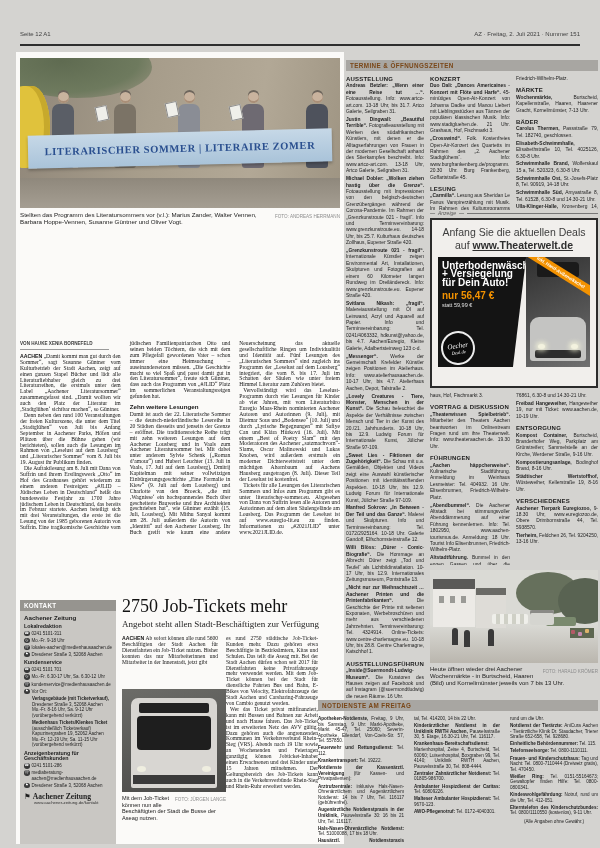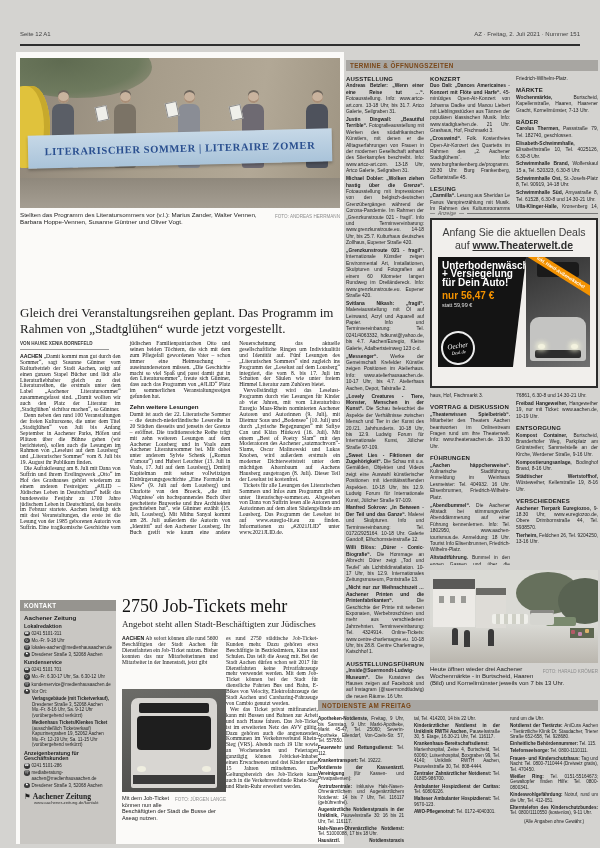--- a/index.html
+++ b/index.html
@@ -157,21 +157,20 @@
     <div class="book" style="left:210px;top:47px"></div>
     <div class="pm-banner">
       <span>LITERARISCHER SOMMER | LITERAIRE ZOMER</span>
     </div>
   </div>
   <div class="caption-main">
     <span class="credit">FOTO: ANDREAS HERRMANN</span>
     <span>Stellten das Programm des Literatursommers vor (v.l.): Marius Zander, Walter Vennen, Barbara Hoppe-Vennen, Susanne Güntner und Oliver Vogt.</span>
   </div>
 
-  <div class="subhead">Gleich drei Veranstaltungsreihen geplant. Das Programm im Rahmen von „Stadtglühen“ wurde jetzt vorgestellt.</div>
   <div class="body3">
       <div class="byline">VON HAUKE XENIA BORNEFELD</div>
       <p class="bp ni"><b class="lead">AACHEN</b> „Damit kommt man gut durch den Sommer“, sagt Susanne Güntner vom Kulturbetrieb der Stadt Aachen, zeigt auf einen ganzen Stapel Bücher und lädt alle Literaturliebhaber gleich zu drei Literaturreihen, die erstmals unter dem Label „Aachener Literatursommer“ zusammengefasst sind. „Damit wollten wir auch den Platz der Literatur im ‚Stadtglühen‘ sichtbar machen“, so Güntner.</p>
       <p class="bp">Denn neben den rund 100 Veranstaltungen der freien Kulturszene, die unter dem Titel „Stadtglühen“ von Juli bis Anfang September in Aachener Parks, Höfen und Plätzen über die Bühne gehen (wir berichteten), sollen auch die Lesungen im Rahmen von „Leselust auf dem Lousberg“ und „Literarischer Sommer“ vom 8. Juli bis 19. August ihr Publikum finden.</p>
       <p class="bp">Die Auftaktlesung am 8. Juli mit Dana von Suffrin und ihrem Erstlingswerk „Otto“ im Hof des Grashauses gehört wiederum zu einem anderen Festreigen: „#JLID – Jüdisches Leben in Deutschland“ heißt das bundesweite Festjahr zu 1700 Jahre jüdischem Leben in Deutschland, das bereits im Februar startete. Aachen beteiligt sich mit drei Veranstaltungen, die erste ist die Lesung von der 1985 geborenen Autorin von Suffrin. Eine tragikomische Geschichte vom jüdischen Familienpatriarchen Otto und seinen beiden Töchtern, die sich mit dem zum Pflegefall gewordenen Vater – schon immer eine Heimsuchung – auseinandersetzen müssen. „Die Geschichte macht so viel Spaß und passt damit gut in den Literatursommer“, freute sich Güntner, dass auch das Programm von „#JLID“ Platz im sommerlichen Veranstaltungsreigen gefunden hat.</p>
       <div class="crosshead">Zehn weitere Lesungen</div>
       <p class="bp ni">Damit ist auch der 22. Literarische Sommer – die deutsch-niederländische Lesereihe in 20 Städten diesseits und jenseits der Grenze – eröffnet. Die traditionsreiche Reihe trägt mit zehn weiteren Lesungen auf dem Aachener Lousberg und in Vaals zum Aachener Literatursommer bei. Mit dabei unter anderem Sylvie Schenk („Roman d’amour“) und Hubert Leuchter (13. Juli in Vaals, 17. Juli auf dem Lousberg), Dmitrij Kapitelman mit seiner vollwitzigen Einbürgerungsgeschichte „Eine Formalie in Kiew“ (9. Juli auf dem Lousberg) und Charlotte van den Broeck, „die mit ‚Wagnisse‘ ein hochspannendes Buch über gescheiterte Bauwerke und ihre Architekten geschrieben hat“, wie Güntner erzählt (15. Juli, Lousberg). Mit Mithu Sanyal kommt am 28. Juli außerdem die Autorin von „Identitti“ auf den Aachener Lousberg. Ihr Buch greift wie kaum eine andere Neuerscheinung das aktuelle gesellschaftliche Ringen um Individualität und Identität auf. Fünf Lesungen des „Literarischen Sommers“ sind zugleich ins Programm der „Leselust auf dem Lousberg“ integriert, die vom 8. bis 17. Juli im Schatten der Säulen wie unter freiem Himmel Literatur zum Zuhören bietet.</p>
       <p class="bp">Vervollständigt wird das Leselust-Programm durch vier Lesungen für Kinder ab vier Jahren, mit vom Literaturbüro Euregio Maas-Rhein nominierten Aachener Autoren und Autorinnen (9. Juli), mit Dietmar Sous und „Bodensee“ (10. Juli) und durch „Lyrische Begegnungen“ mit Safiye Can und Klára Hůrková (16. Juli). Mit einem „Best of Poetry Slam“ mit den Moderatoren des Aachener „satzmachvorn“-Slams, Oscar Malinowski und Lukas Knoben, wird außerdem erstmals ein moderner Dichterwettstreit unter dem mächtigen Ahornbaum auf Aachens Hausberg ausgetragen (8. Juli). Dieser Teil der Leselust ist kostenfrei.</p>
       <p class="bp">Tickets für alle Lesungen des Literarischen Sommers und Infos zum Programm gibt es unter literarischer-sommer.eu. Abgesehen von Dana von Suffrin lesen alle Autoren und Autorinnen auf dem alten Säulengelände am Lousberg. Das Programm der Leselust ist auf www.euregio-lit.eu zu finden. Informationen zu „#2021JLID“ unter www.2021JLID.de.</p>
     </div>
@@ -280,21 +279,21 @@
     <div class="m-person" style="left:22px;top:58px"></div>
     <div class="m-person" style="left:34px;top:60px"></div>
     <div class="m-person" style="left:58px;top:59px"></div>
   </div>
   <div class="mcap">
     <span class="credit">FOTO: HARALD KRÖMER</span>
     <span>Heute öffnen wieder drei Aachener Wochenmärkte - in Burtscheid, Haaren (Bild) und Kornelimünster jeweils von 7 bis 13 Uhr.</span>
   </div>
 
   <div class="jh">2750 Job-Tickets mehr</div>
-  <div class="jsub">Angebot steht allen Stadt-Beschäftigten zur Jüdisches</div>
+  <div class="jsub">Angebot steht allen Stadt-Beschäftigten zur Verfügung</div>
   <div class="jcol" id="jcol1">
       <p class="bp ni"><b class="lead">AACHEN</b> Ab sofort können alle rund 5600 Beschäftigten der Stadt Aachen für Dienstfahrten ein Job-Ticket nutzen. Bisher konnten das nur Mitarbeiterinnen und Mitarbeiter in der Innenstadt, jetzt gibt</p>
     </div>
   <div class="jcol" id="jcol2">
       <p class="bp ni">es rund 2750 städtische Job-Ticket-Kunden mehr. Dazu gehören etwa Beschäftigte in Bezirksämtern, Kitas und Schulen. Das teilt die Aseag mit. Bei der Stadt Aachen dürfen schon seit 2017 für Dienstfahrten keine Privatfahrzeuge mehr verwendet werden. Mit dem Job-Ticket können bei der Stadt für dienstliche Fahrten Bus und Bahn, E-Bikes von Velocity, Elektrofahrzeuge der Stadt Aachen und Carsharing-Fahrzeuge von Cambio genutzt werden.</p>
       <p class="bp">Wer das Ticket privat mitfinanziert, kann mit Bussen und Bahnen zur Arbeit und nach Hause fahren. Das Job-Ticket ist im erweiterten Netz des AVV gültig. Dazu gehören auch die angrenzenden Kommunen im Verkehrsverbund Rhein-Sieg (VRS). Abends nach 19 Uhr sowie an Wochenenden und Feiertagen ganztägig können Jobticket-Inhaber einen Erwachsenen und drei Kinder unter 15 Jahren mitnehmen. Der Geltungsbereich des Job-Tickets kann auch in die Verkehrsverbünde Rhein-Sieg und Rhein-Ruhr erweitert werden.</p>
     </div>
   <div class="jphoto">
     <div class="bus-body">
       <div class="bus-dest"></div>

